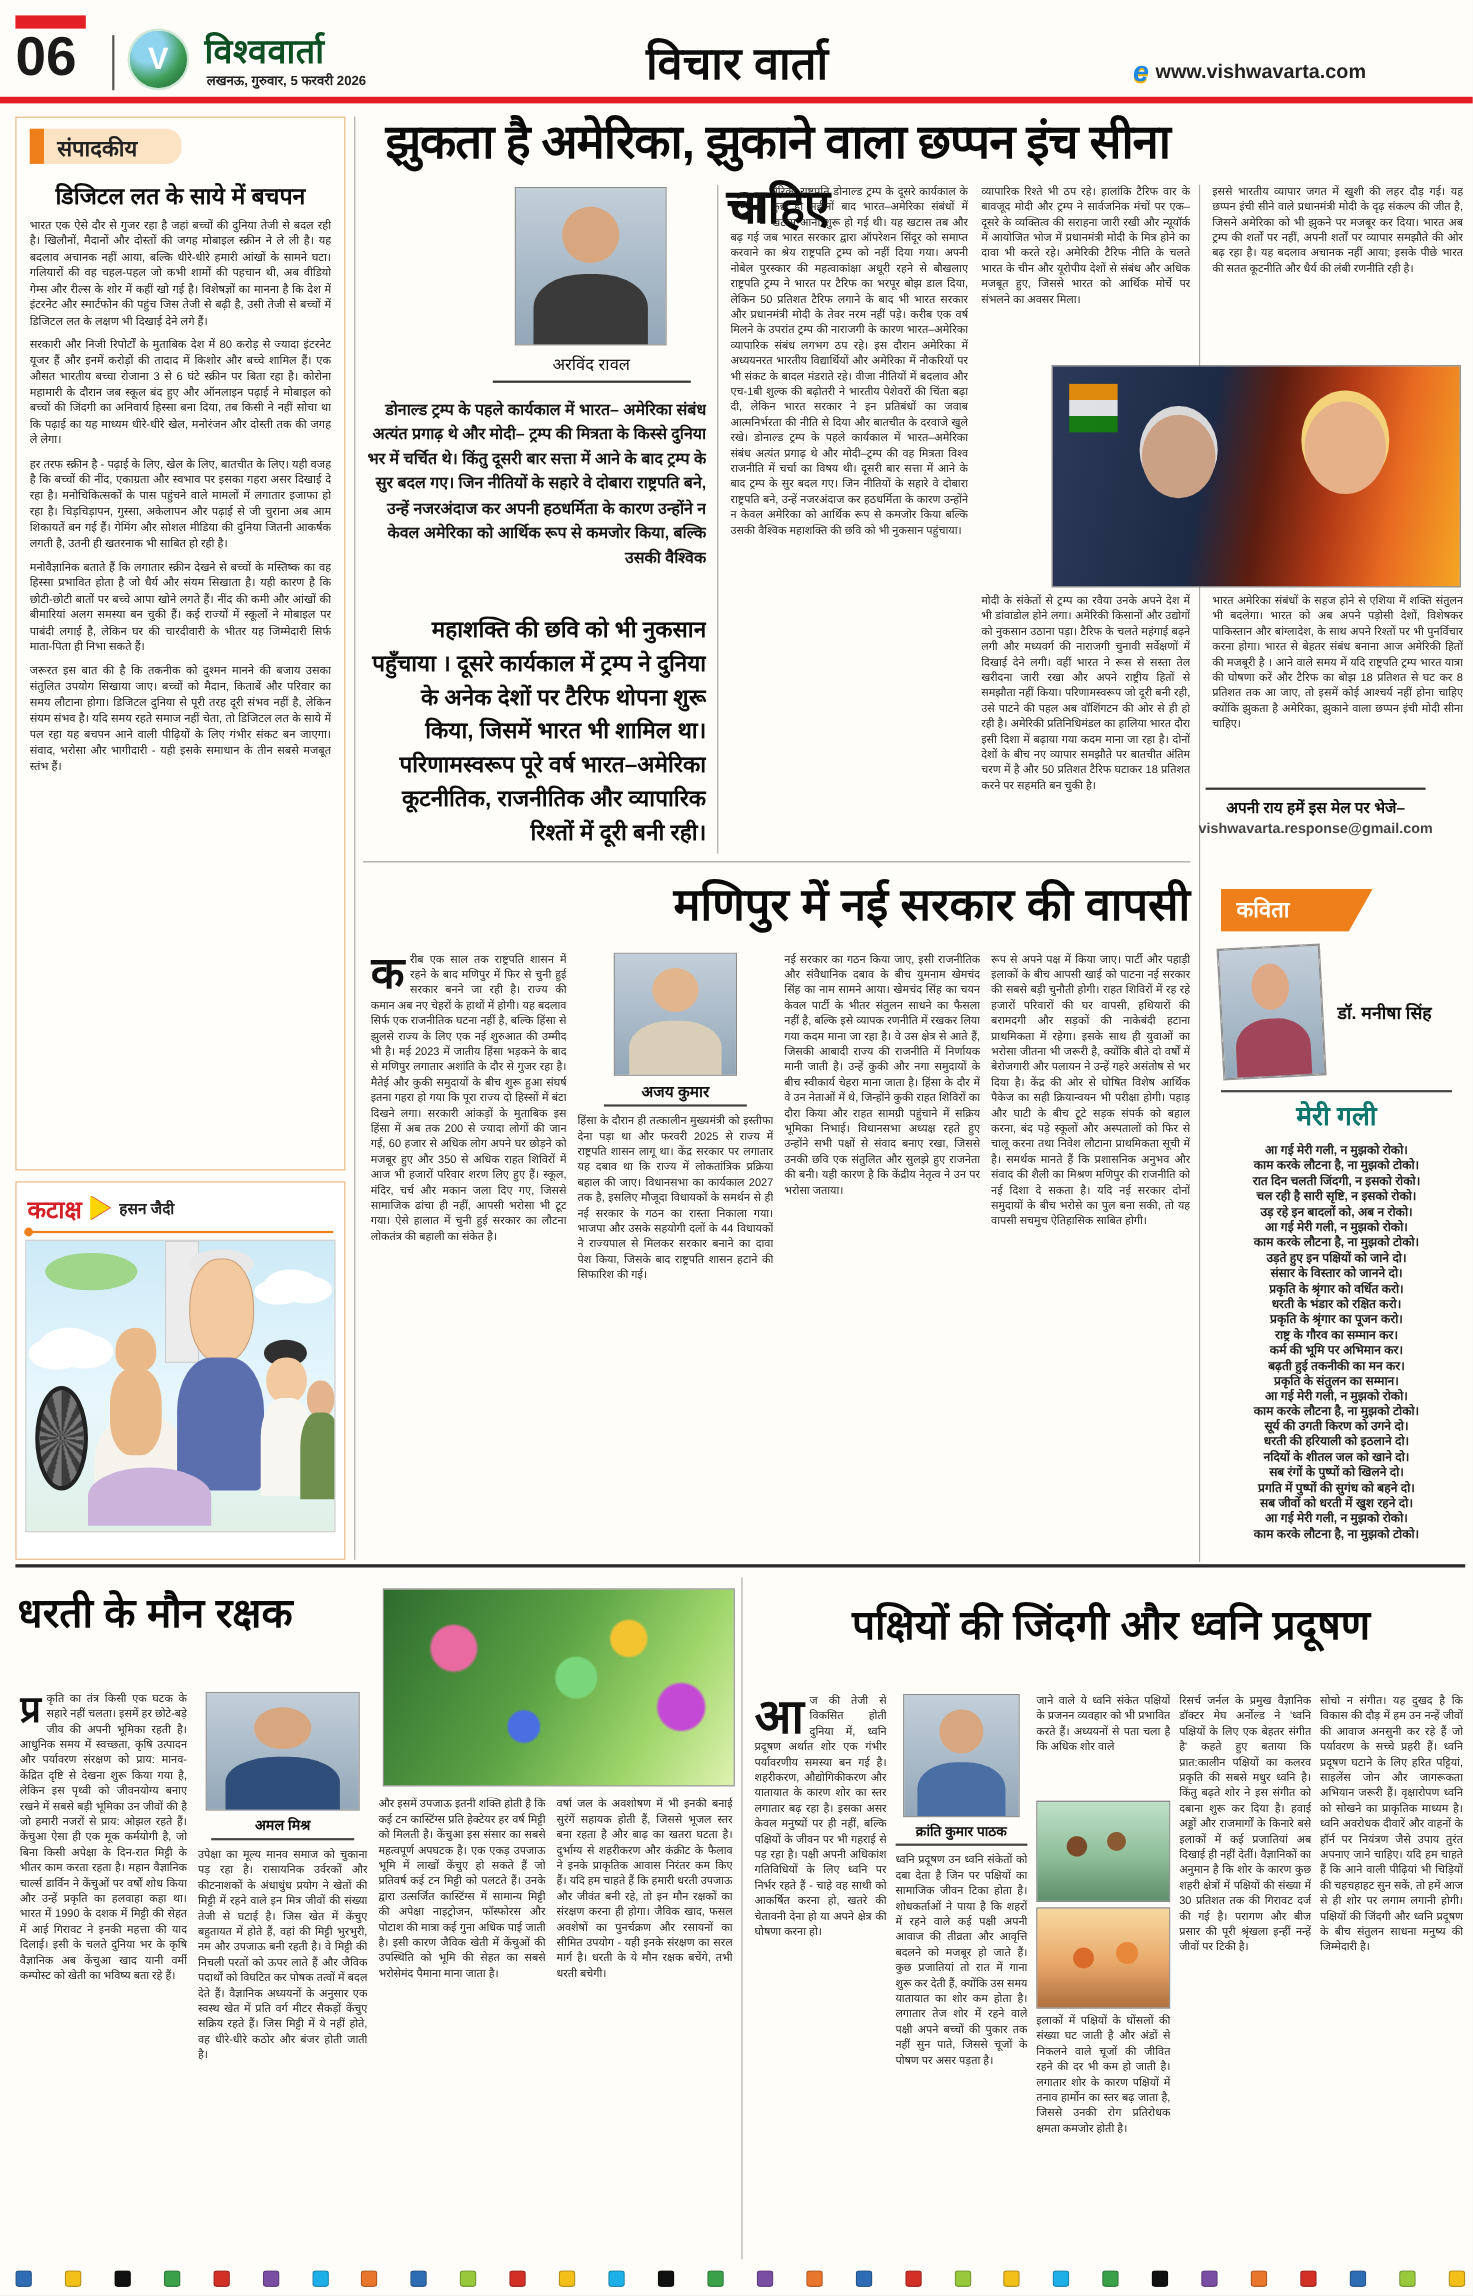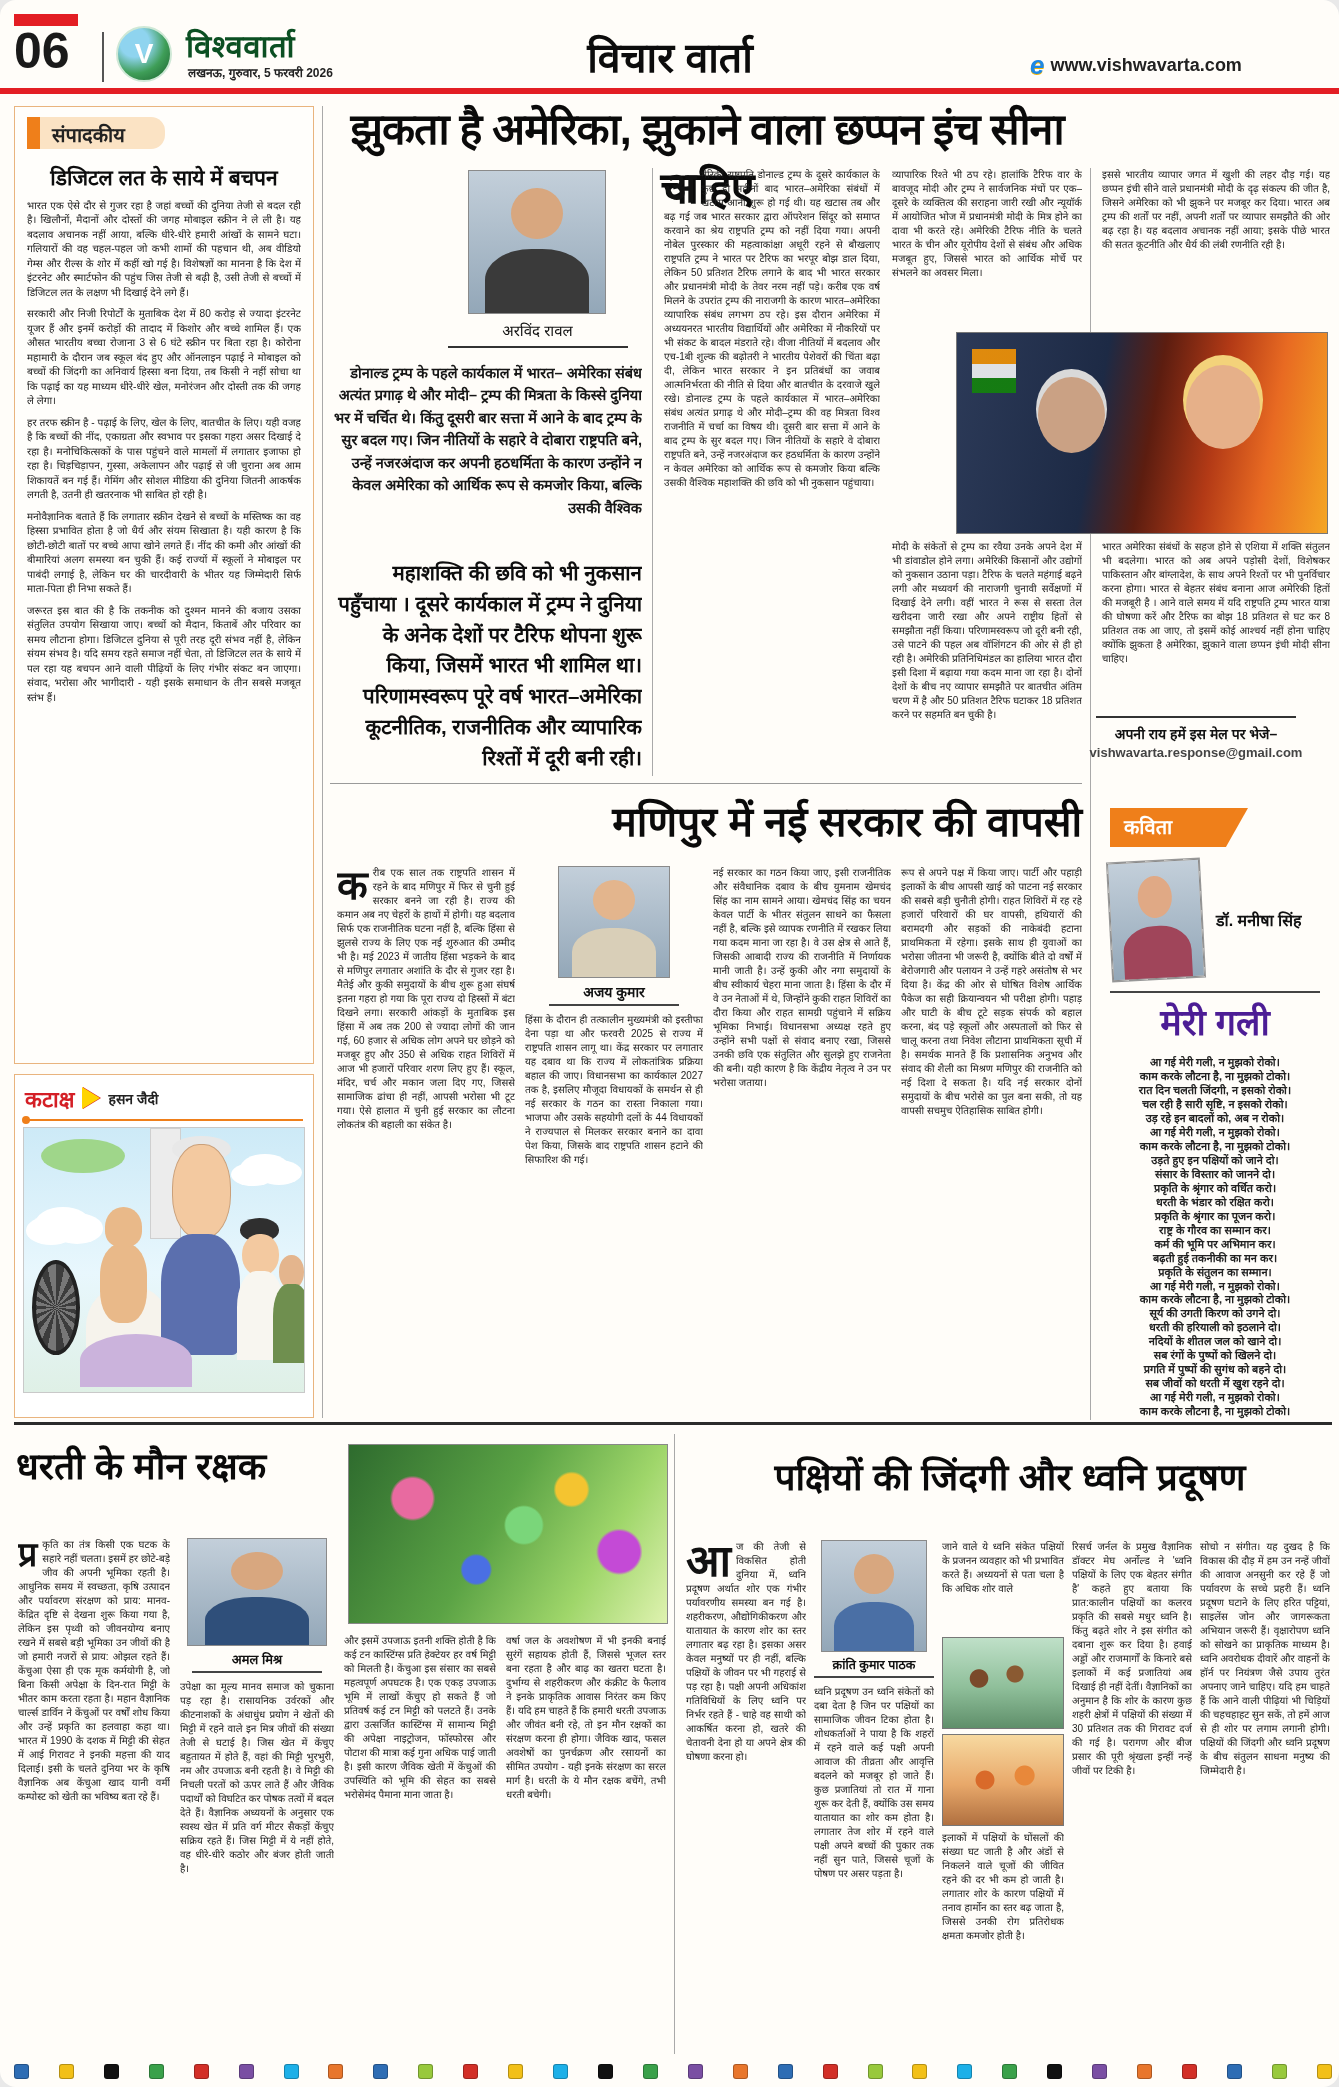--- a/index.html
+++ b/index.html
@@ -1,18 +1,18 @@
 <!DOCTYPE html>
 <html><head>
 <meta charset="utf-8">
 <style>
   * { margin:0; padding:0; box-sizing:border-box; }
   html,body { background:#e9e9e9; }
   body { font-family:"Liberation Sans", sans-serif; }
-  .page { position:relative; width:1339px; height:2087px; margin:0 auto; background:#fffdf9; overflow:hidden;border-radius:16px; }
+  .page { position:relative; width:1339px; height:2087px; margin:0 auto; background:#fffdf9; overflow:hidden; }
   .abs { position:absolute; }
   .body-text { font-size:10px; line-height:1.4; text-align:justify; color:#1c1c1c; }
   .dcap { float:left; font-weight:bold; color:#111; line-height:.85; padding:2px 5px 0 0; }
 
   
   #hdr-redtab { left:14px; top:14px; width:64px; height:12px; background:#e31e24; }
   #hdr-num { left:14px; top:26px; font-size:50px; font-weight:bold; color:#1a1a1a; line-height:1; }
   #hdr-sep { left:102px; top:32px; width:2px; height:50px; background:#555; }
   #hdr-logo { left:116px; top:26px; width:56px; height:56px; border-radius:50%;
     background:radial-gradient(circle at 32% 28%, #8fd4ef 0 28%, #3f9e58 60%, #175c2a 100%);
@@ -110,21 +110,21 @@
   .col-name { text-align:center; font-size:14px; font-weight:bold; color:#111; }
   .col-name-rule { width:130px; height:2px; background:#444; margin:3px auto 7px; }
 
   
   #kv-box { left:1098px; top:796px; width:234px; height:626px; padding:12px 12px 0; }
   #kv-tab { width:138px; background:#ef7f1a; color:#fff; font-weight:bold; font-size:20px; padding:5px 14px 7px; clip-path:polygon(0 0,100% 0,84% 100%,0 100%); }
   .kv-head { display:flex; align-items:center; gap:14px; margin-top:14px; }
   #kv-photo { width:92px; height:118px; transform:rotate(-3deg); box-shadow:0 0 0 1px #999; }
   #kv-author { font-size:16px; font-weight:bold; color:#111; }
   #kv-hr { height:2px; background:#444; margin:12px 0 4px; }
-  #kv-title { text-align:center; font-size:36px; font-weight:bold; color:#4c1d95; margin:0 0 10px; }
+  #kv-title { text-align:center; font-size:24px; font-weight:bold; color:#0f766e; margin:0 0 10px; }
   .kv-line { text-align:center; font-size:11px; line-height:1.27; font-weight:600; color:#222; }
 
   
   #ea-headline { left:16px; top:1448px; width:330px; font-size:37px; font-weight:bold; color:#0a0a0a; line-height:1.05; }
   #ea-img { left:348px; top:1444px; width:320px; height:180px; border:1px solid #888;
     background:radial-gradient(circle at 20% 30%, #e86aa0 0 7%, transparent 8%),
                radial-gradient(circle at 40% 70%, #4a6fe3 0 6%, transparent 7%),
                radial-gradient(circle at 70% 25%, #f4c430 0 6%, transparent 7%),
                radial-gradient(circle at 85% 60%, #c44ad6 0 7%, transparent 8%),
                radial-gradient(circle at 55% 45%, #7ad67a 0 9%, transparent 10%),

